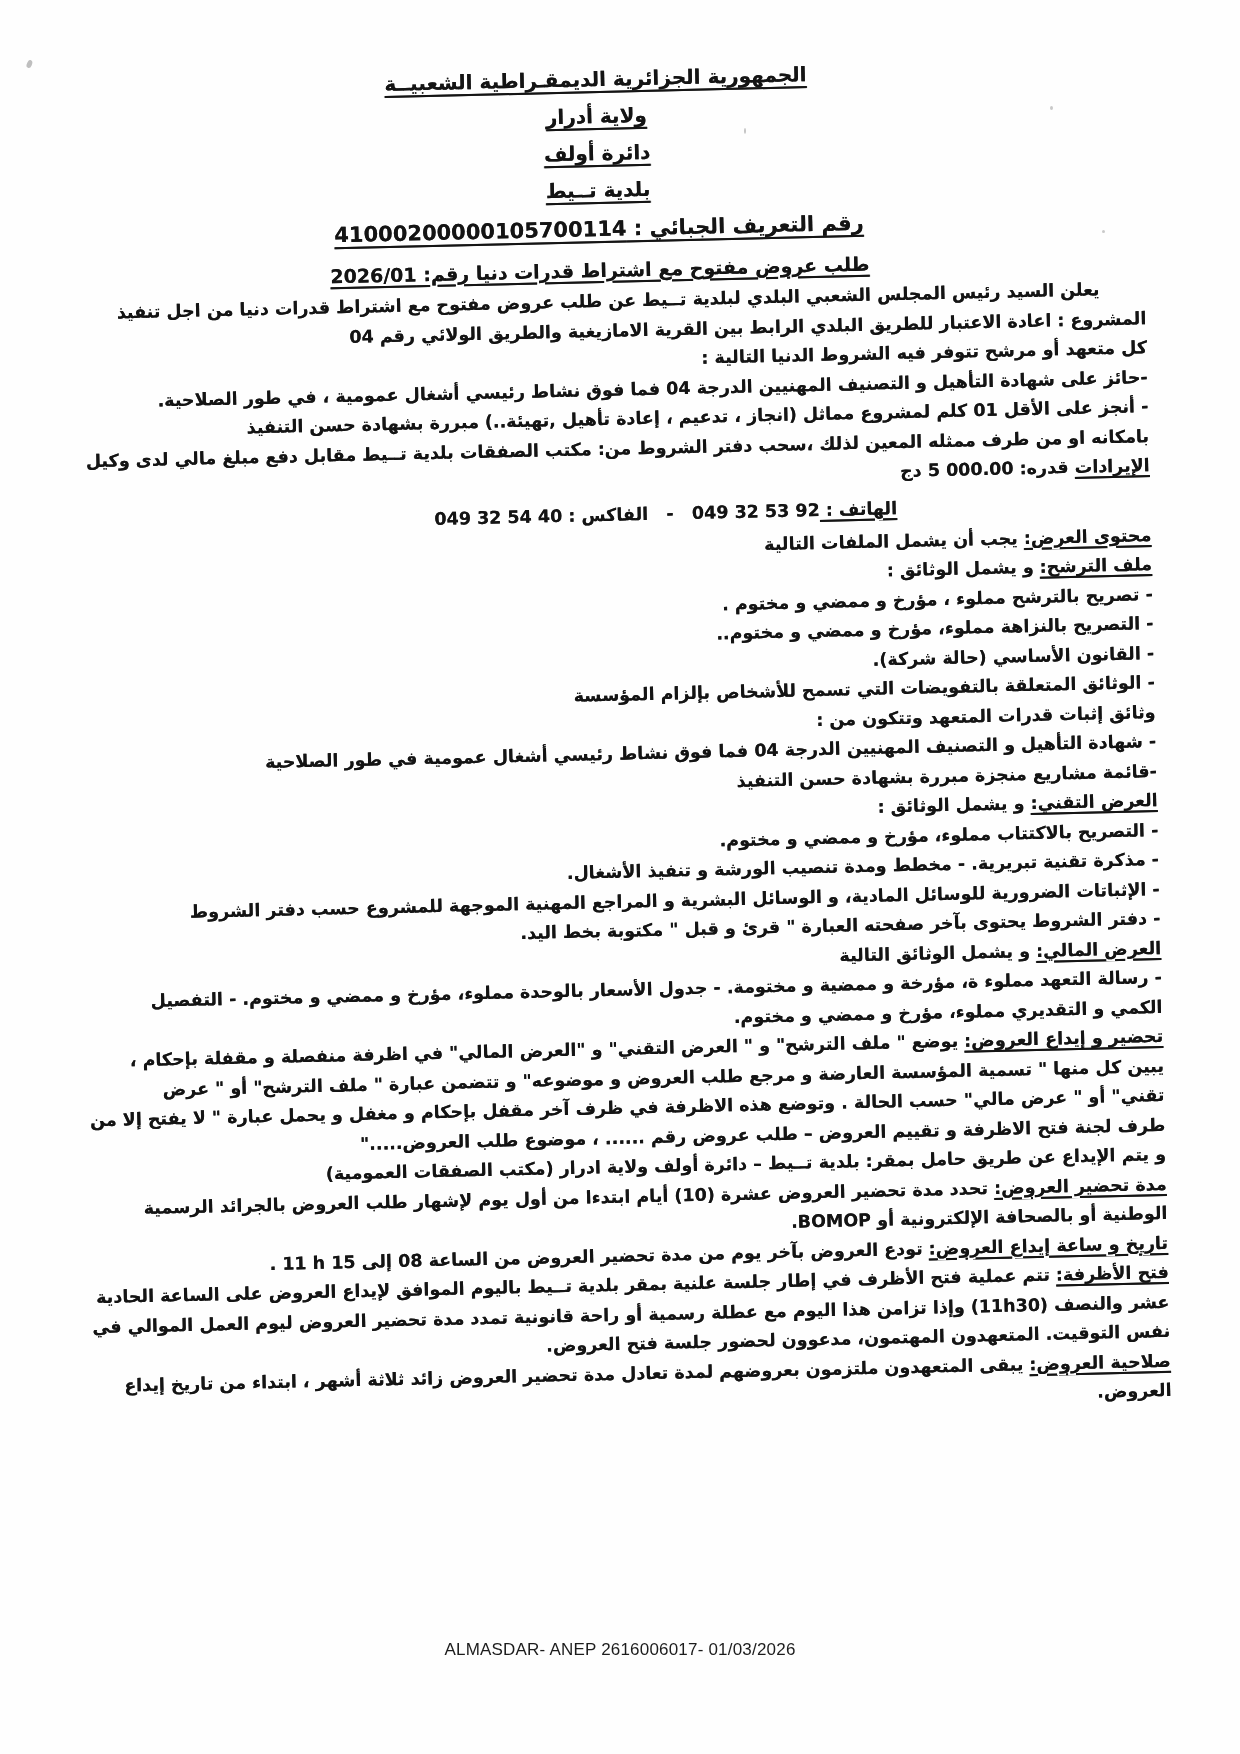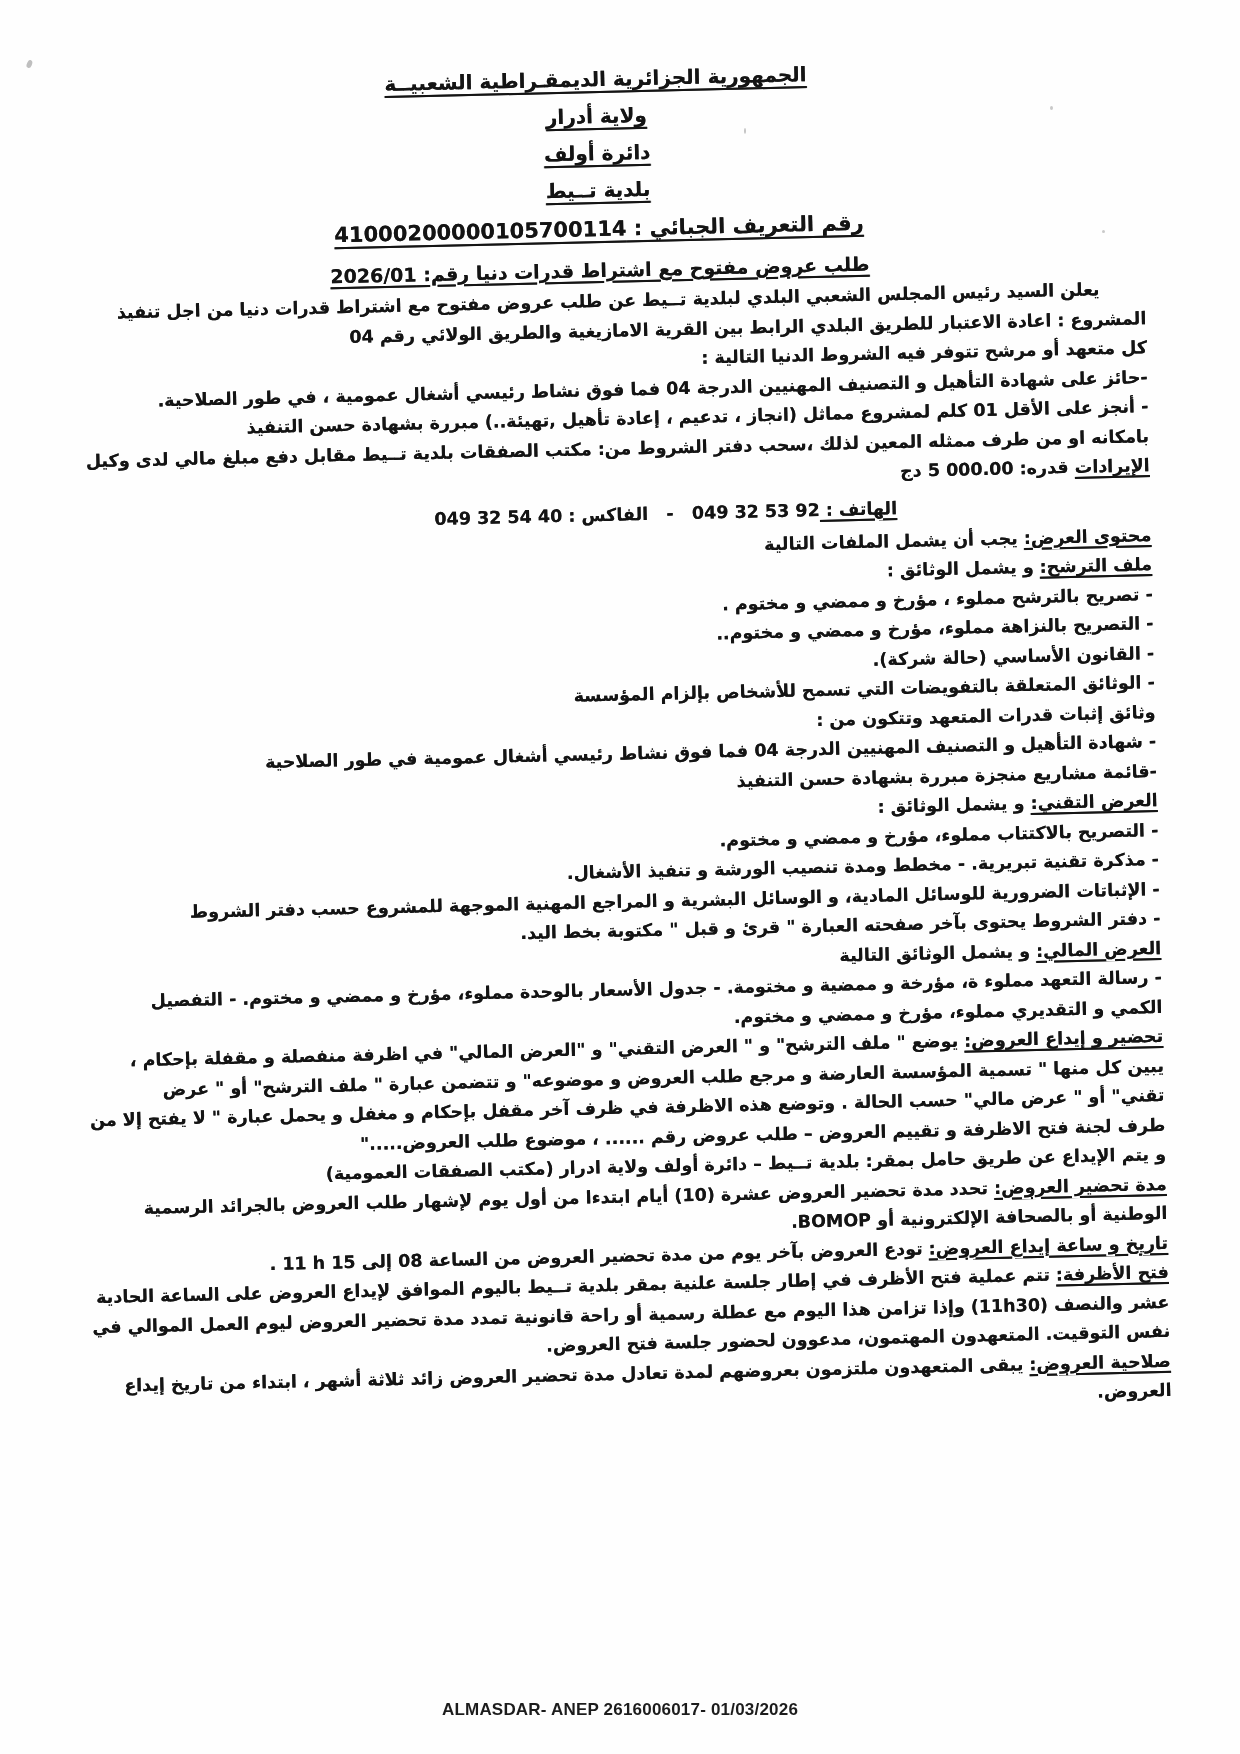--- a/index.html
+++ b/index.html
@@ -36,24 +36,24 @@
   }
   .ln{
     font-size:17.5px;line-height:29.5px;white-space:nowrap;text-align:right;
   }
   .ind{ padding-right:46px; }
   .phone{
     text-align:center;padding-left:120px;line-height:34px;margin:4px 0 2px 0;
   }
   .num{ direction:ltr; unicode-bidi:isolate; }
   .footer{
-    position:absolute;left:0;right:0;top:1700px;
+    position:absolute;left:0;right:0;top:1640px;
     text-align:center;direction:ltr;
     font-family:"Liberation Sans","DejaVu Sans",sans-serif;
-    font-size:17px;font-weight:700;color:#1c1c1c;letter-spacing:.2px;
+    font-size:17px;font-weight:400;color:#1c1c1c;letter-spacing:.2px;
   }
   
   .speck{position:absolute;background:#8a8a8a;border-radius:50%;}
   .s1{left:27px;top:60px;width:5px;height:8px;opacity:.55;transform:rotate(25deg);border-radius:40% 60% 50% 50%;}
   .s2{left:795px;top:74px;width:3px;height:3px;opacity:.5;}
   .s3{left:1050px;top:106px;width:3px;height:4px;opacity:.45;}
   .s4{left:1102px;top:230px;width:3px;height:3px;opacity:.45;}
   .s5{left:744px;top:128px;width:2px;height:6px;opacity:.5;}
 </style>
 </head>

